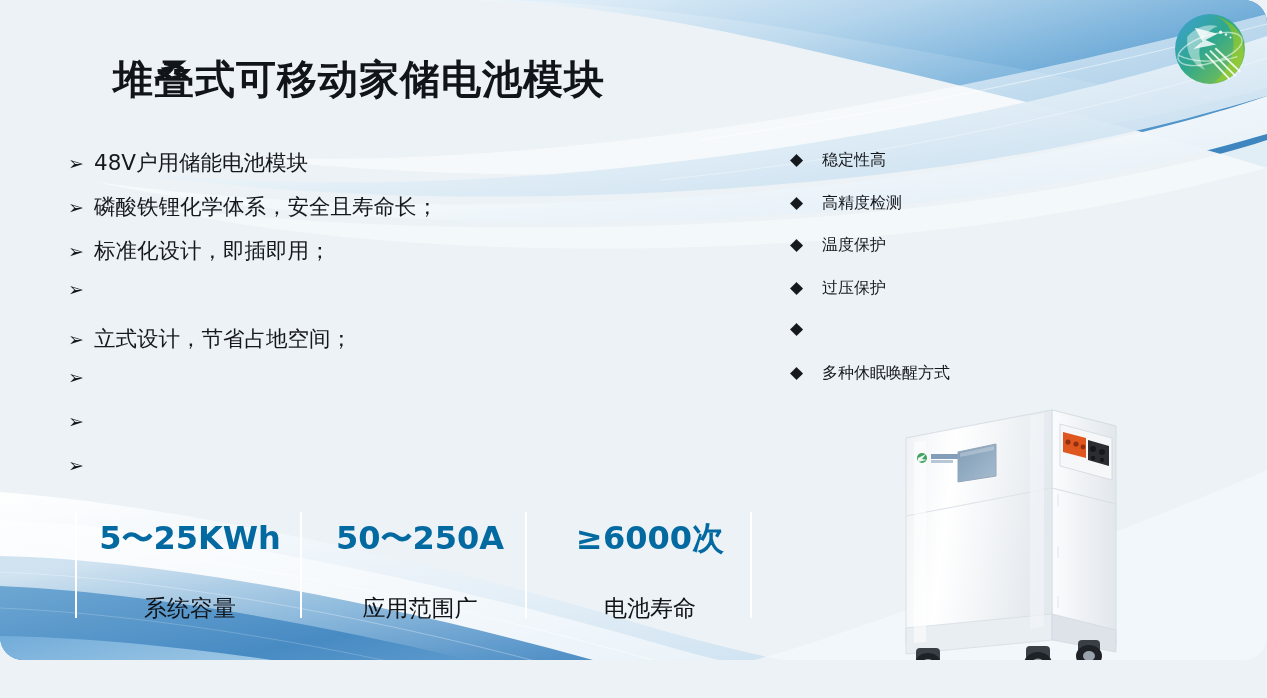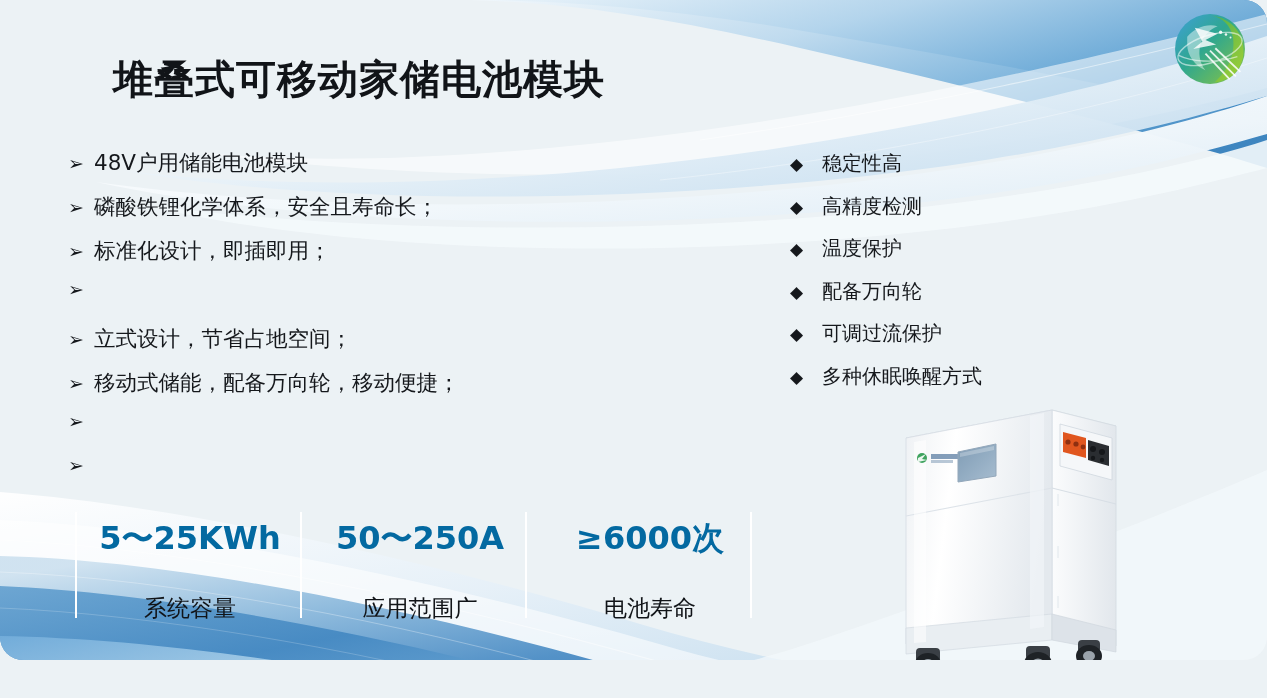--- a/index.html
+++ b/index.html
@@ -80,21 +80,21 @@
   }
   .rrow .bullet {
     width: 32px;
     flex: 0 0 32px;
     font-size: 17px;
     color: #15181c;
     line-height: 1;
     font-family: "DejaVu Sans", sans-serif;
   }
   .rrow .txt {
-    font-size: 20px;
+    font-size: 16px;
     color: #15181c;
     white-space: nowrap;
     font-family: "DejaVu Sans", "Liberation Sans", sans-serif;
   }
   
   #stats {
     position: absolute;
     left: 75px;
     top: 505px;
     width: 690px;
@@ -273,21 +273,20 @@
     </div>
     <div class="lrow">
       <span class="bullet">➢</span>
     </div>
     <div class="lrow">
       <span class="bullet">➢</span>
       <span class="txt">立式设计，节省占地空间；</span>
     </div>
     <div class="lrow">
       <span class="bullet">➢</span>
-      <span class="txt">移动式储能，配备万向轮，移动便捷；</span>
     </div>
     <div class="lrow">
       <span class="bullet">➢</span>
     </div>
     <div class="lrow">
       <span class="bullet">➢</span>
     </div>
   </div>
 
   <div id="right-list">
@@ -298,25 +297,24 @@
     <div class="rrow">
       <span class="bullet">◆</span>
       <span class="txt">高精度检测</span>
     </div>
     <div class="rrow">
       <span class="bullet">◆</span>
       <span class="txt">温度保护</span>
     </div>
     <div class="rrow">
       <span class="bullet">◆</span>
-      <span class="txt">配备万向轮</span>
-    </div>
-    <div class="rrow">
-      <span class="bullet">◆</span>
-      <span class="txt">可调过流保护</span>
+      <span class="txt">过压保护</span>
+    </div>
+    <div class="rrow">
+      <span class="bullet">◆</span>
     </div>
     <div class="rrow">
       <span class="bullet">◆</span>
       <span class="txt">多种休眠唤醒方式</span>
     </div>
   </div>
 
   <div id="stats">
     <div class="divider" style="left:0px;"></div>
     <div class="stat">

